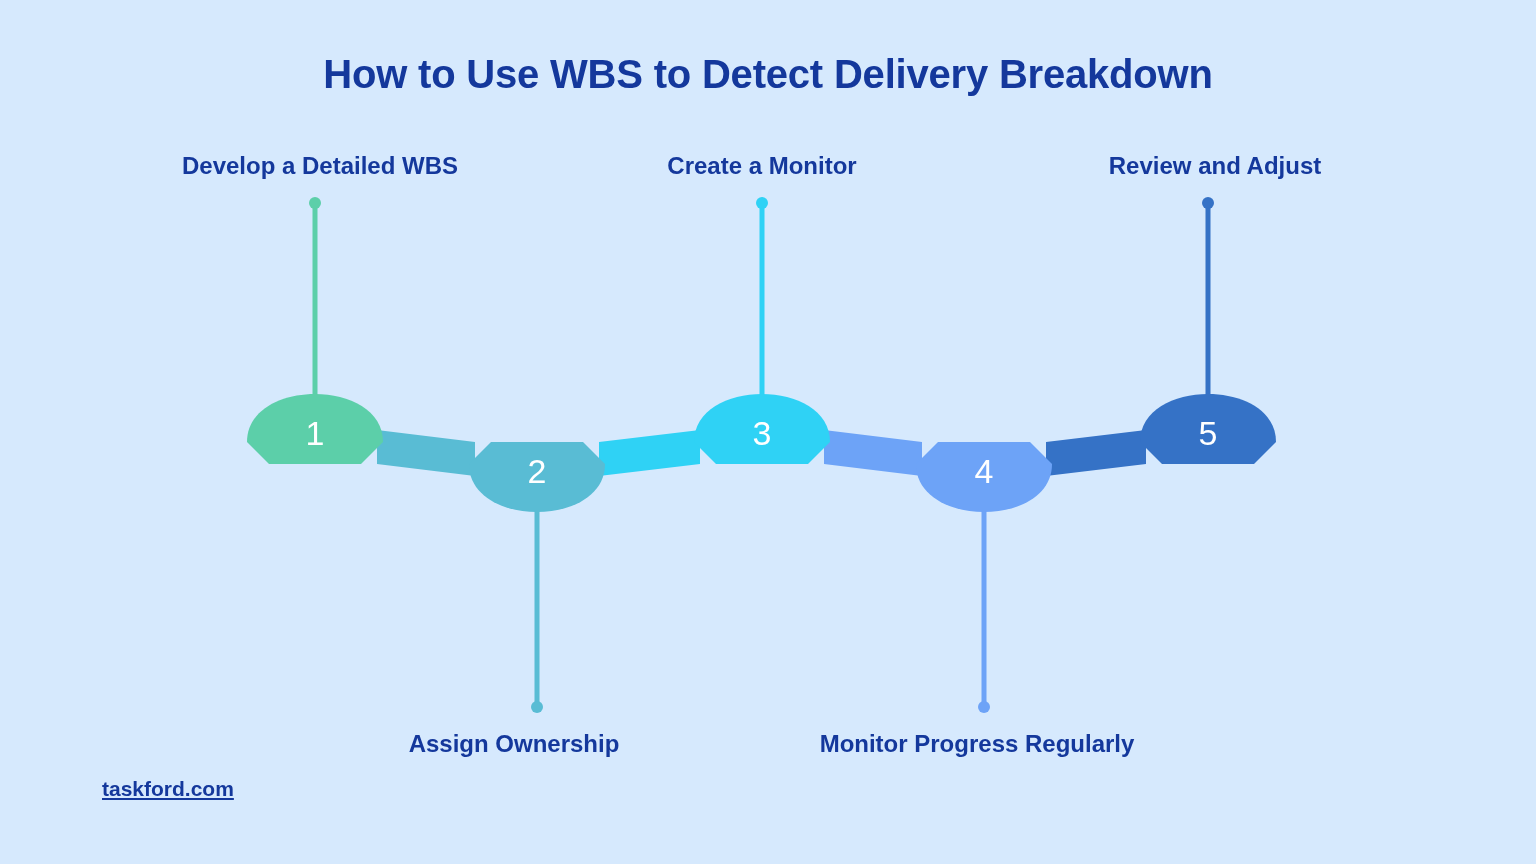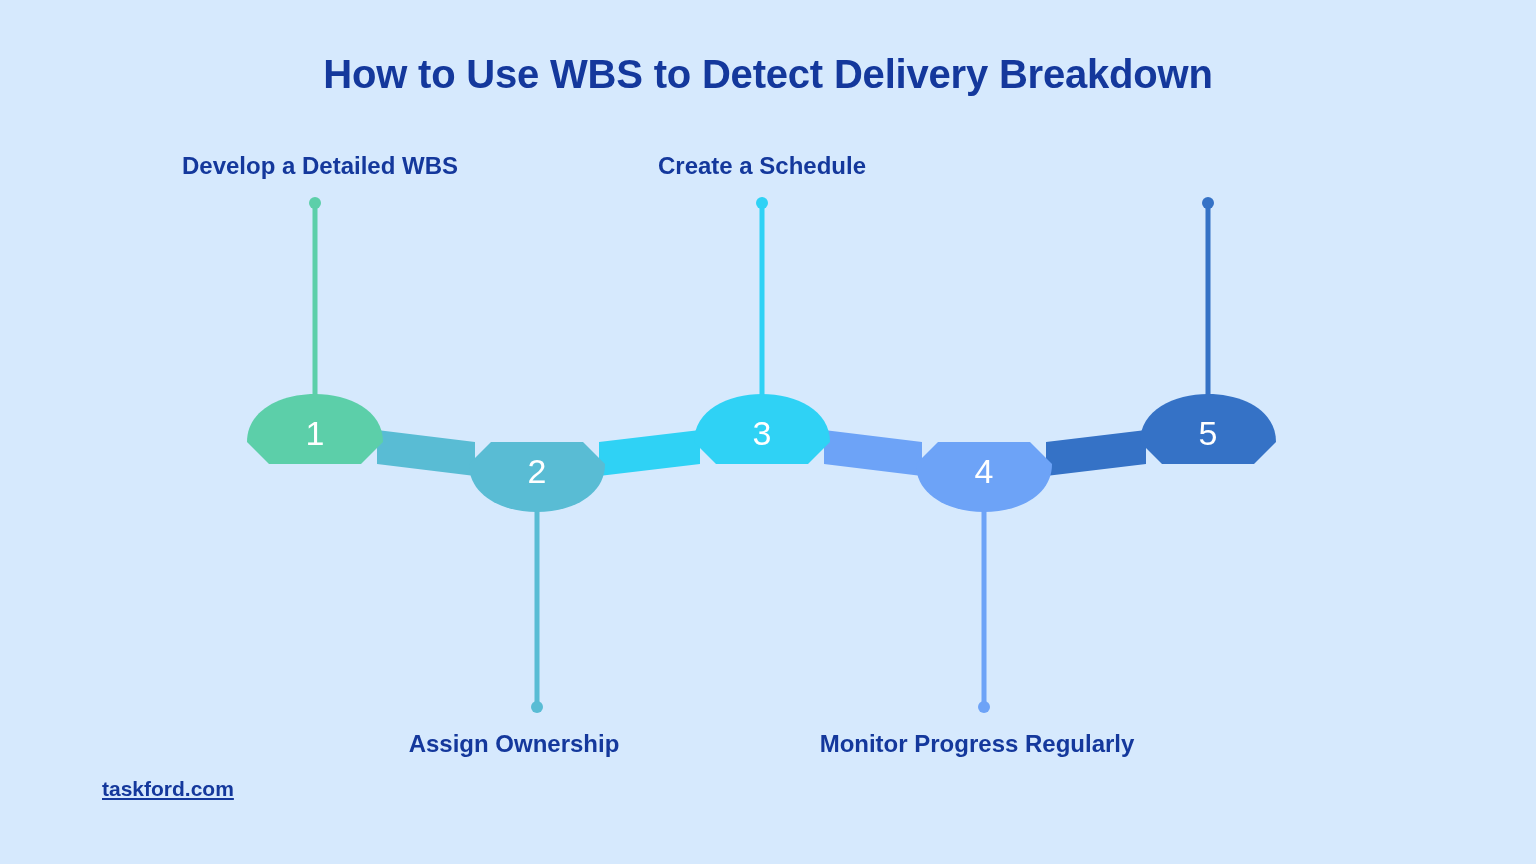--- a/index.html
+++ b/index.html
@@ -142,18 +142,19 @@
             L 1254 464
             L 1276 442
             C 1276 378 1140 378 1140 442
             Z" fill="#3572c6"></path>
         <text class="nodenum" x="1208" y="436">5</text>
       </g>
   </svg>
 
   <div class="label top" style="left:320px">Develop a Detailed WBS</div>
   <div class="label bottom" style="left:514px">Assign Ownership</div>
-  <div class="label top" style="left:762px">Create a Schedule</div>
+  <div class="label top" style="left:762px">Create a Monitor</div>
   <div class="label bottom" style="left:977px">Monitor Progress Regularly</div>
+  <div class="label top" style="left:1215px">Review and Adjust</div>
 
   <div class="footer-link">taskford.com</div>
 
 </div>
 
 </body></html>

